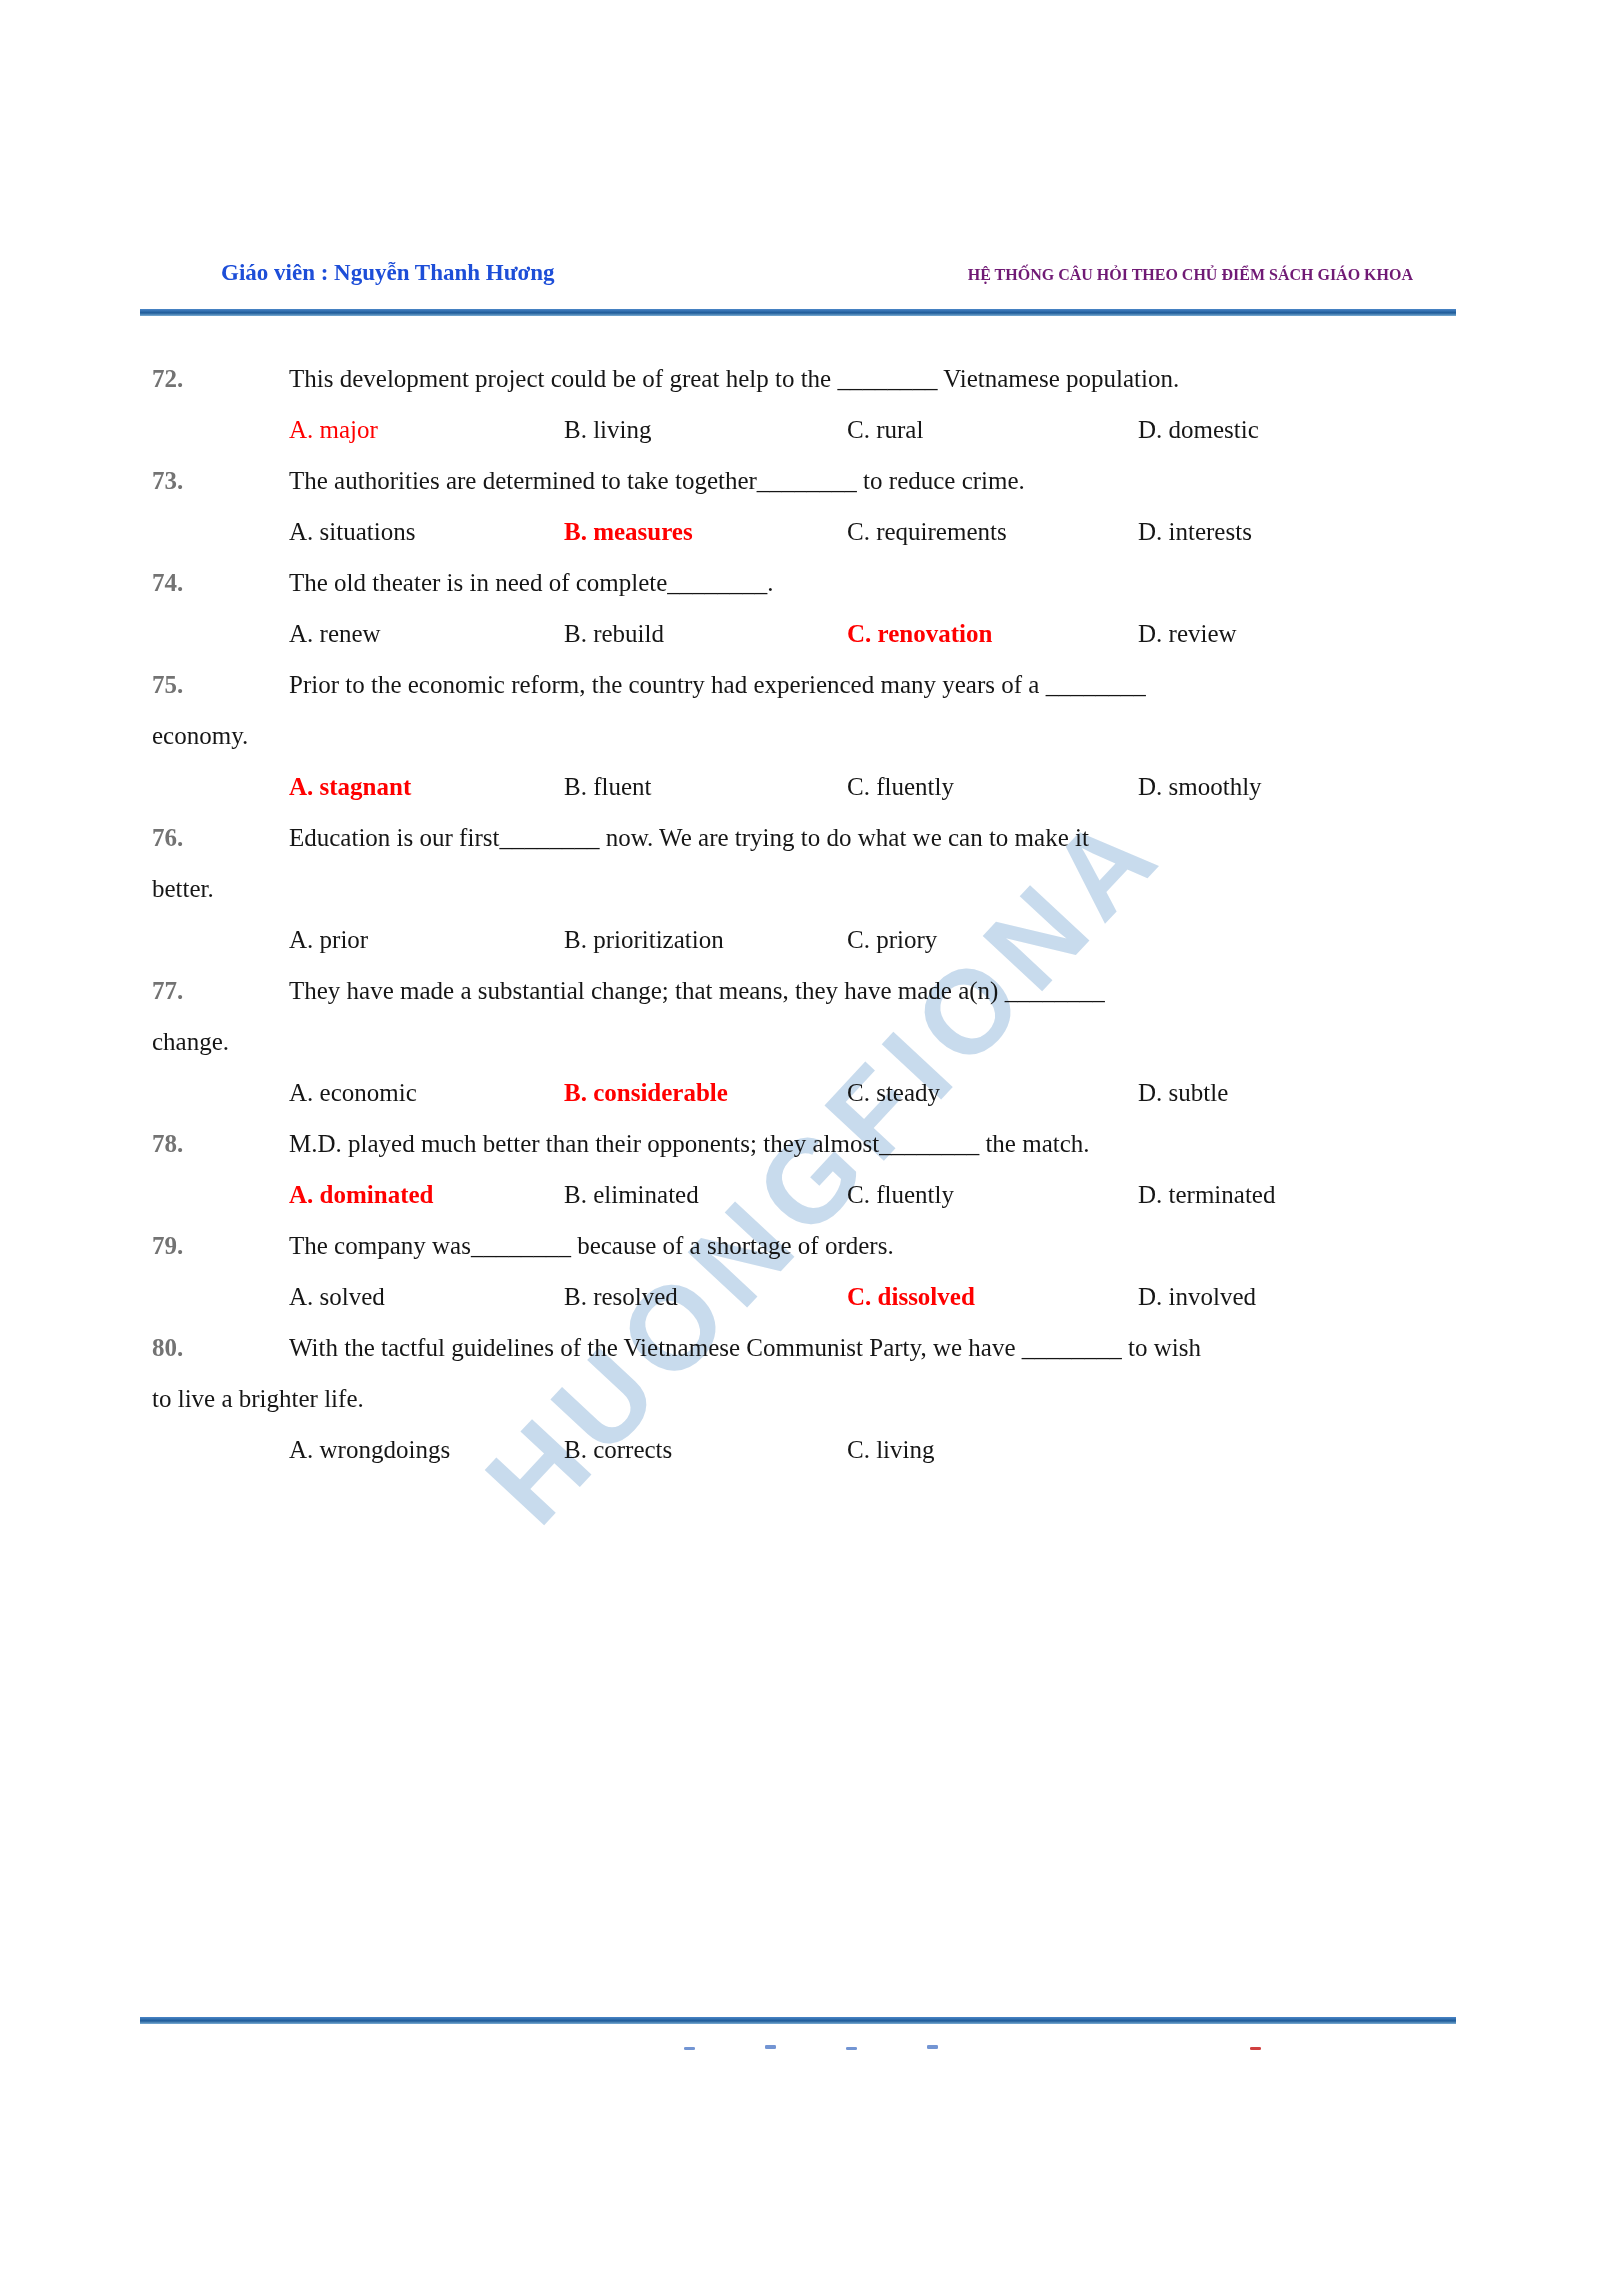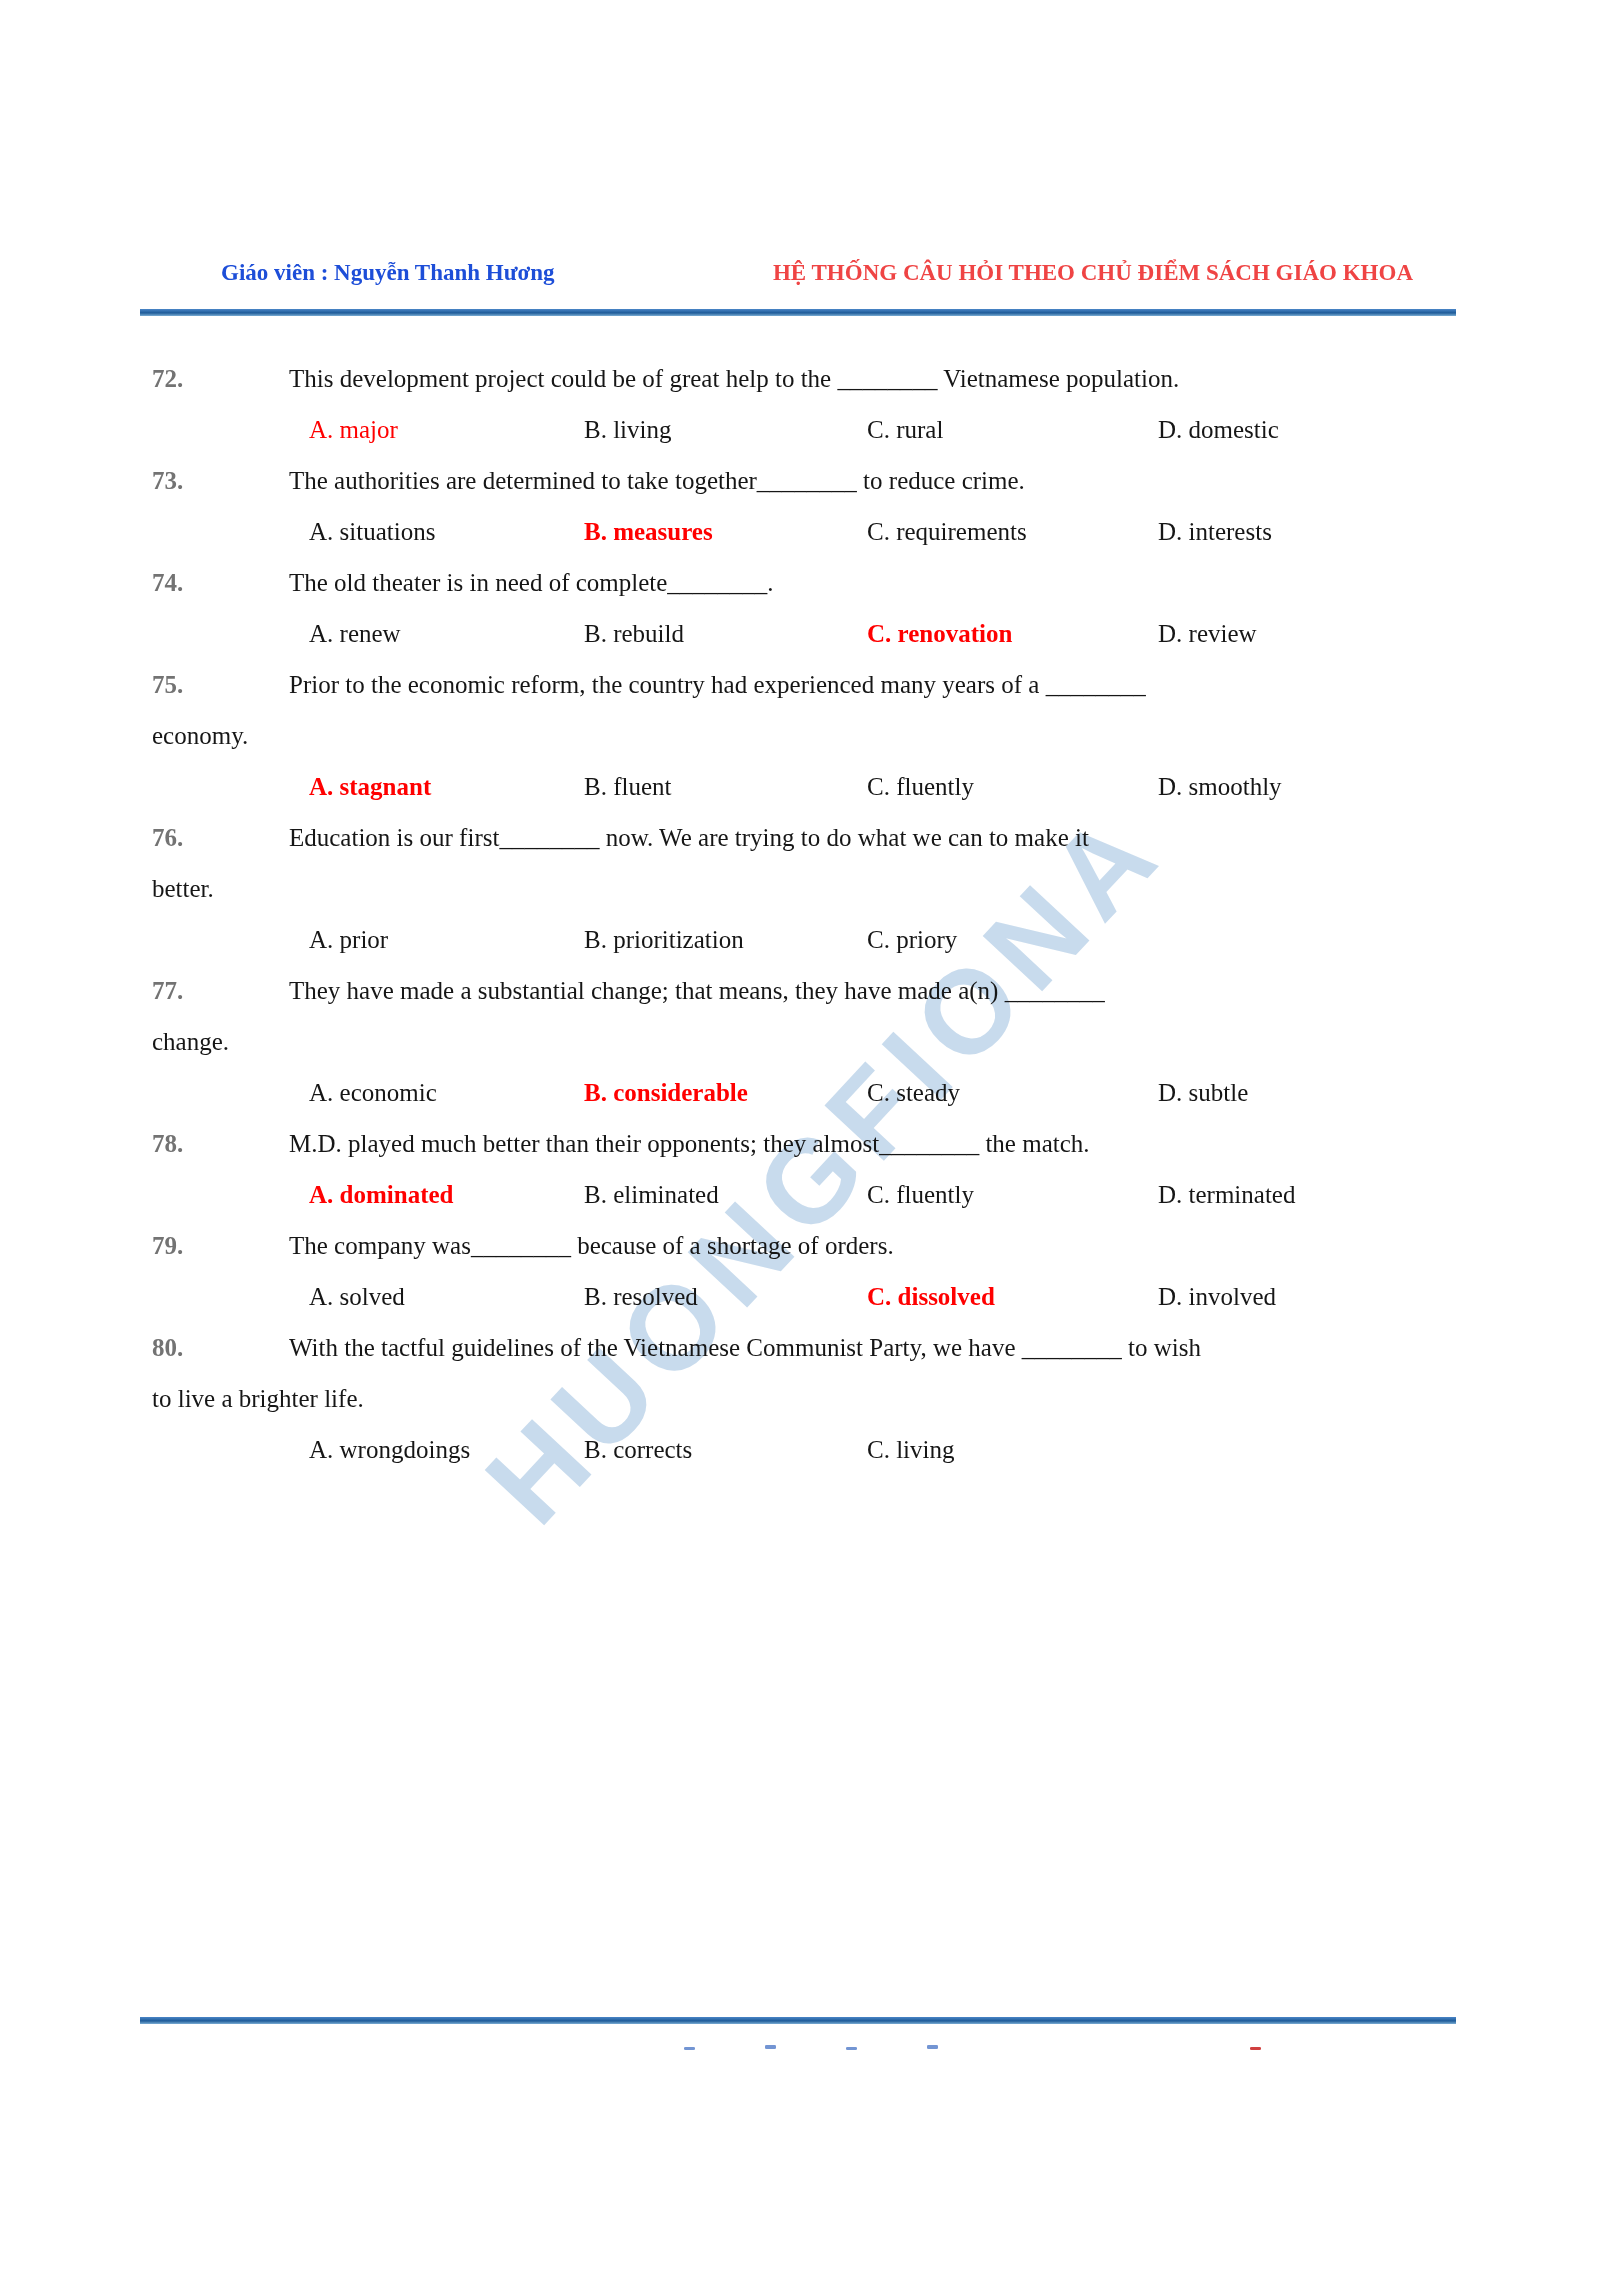--- a/index.html
+++ b/index.html
@@ -38,23 +38,23 @@
     justify-content: space-between;
     align-items: baseline;
     z-index: 1;
   }
   .header-left {
     font-size: 23px;
     font-weight: bold;
     color: #1d4ed8;
   }
   .header-right {
-    font-size: 23px;
+    font-size: 16px;
     font-weight: bold;
-    color: #ef4444;
+    color: #701a75;
   }
 
   .rule {
     position: absolute;
     left: 140px;
     right: 166px;
     height: 6.5px;
     background: linear-gradient(to bottom, #4a86c8 0%, #1f5c99 55%, #7aadd4 100%);
     z-index: 1;
   }
@@ -80,21 +80,21 @@
     vertical-align: top;
   }
   .qline .qtext {
     white-space: pre-wrap;
   }
 
   .opts {
     display: flex;
     margin-left: 137px;
   }
-  .opts .c1 { width: 275px; margin-left: 20px; }
+  .opts .c1 { width: 275px; }
   .opts .c2 { width: 283px; }
   .opts .c3 { width: 291px; }
   .opts .c4 { flex: 1; }
 
   .correct { color: #ff0000; font-weight: bold; }
   .correct-plain { color: #ff0000; }
 
   .footer-marks {
     position: absolute;
     top: 2044px;

